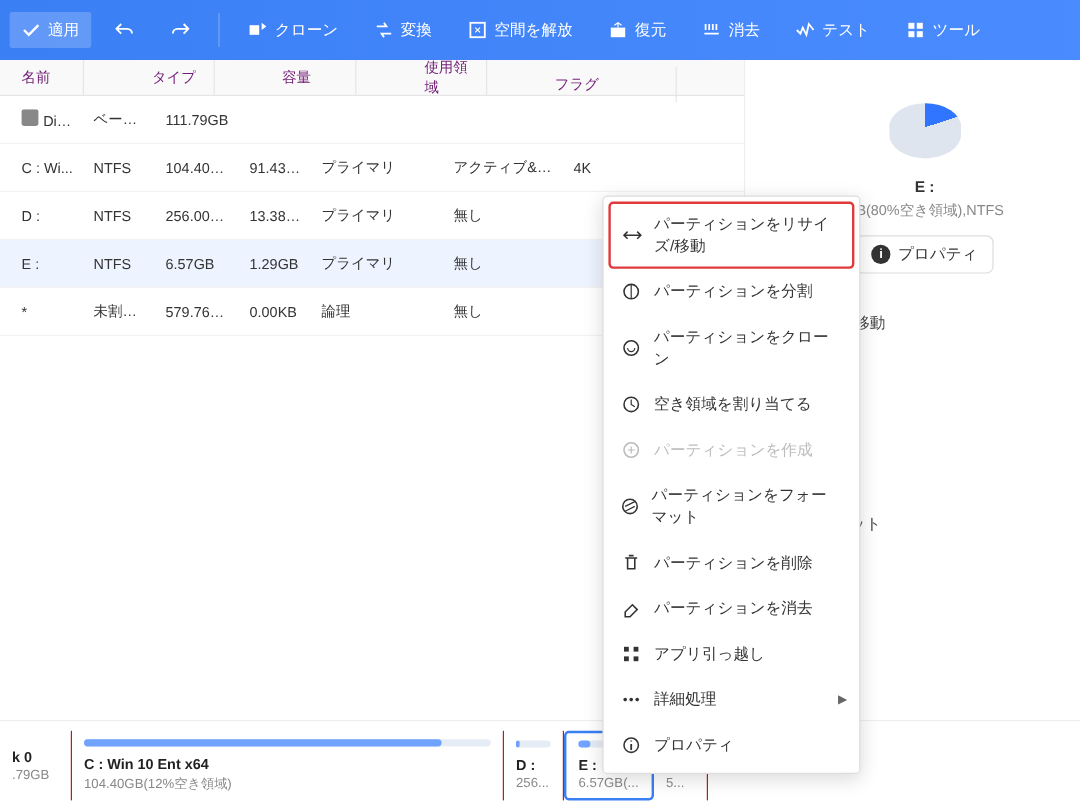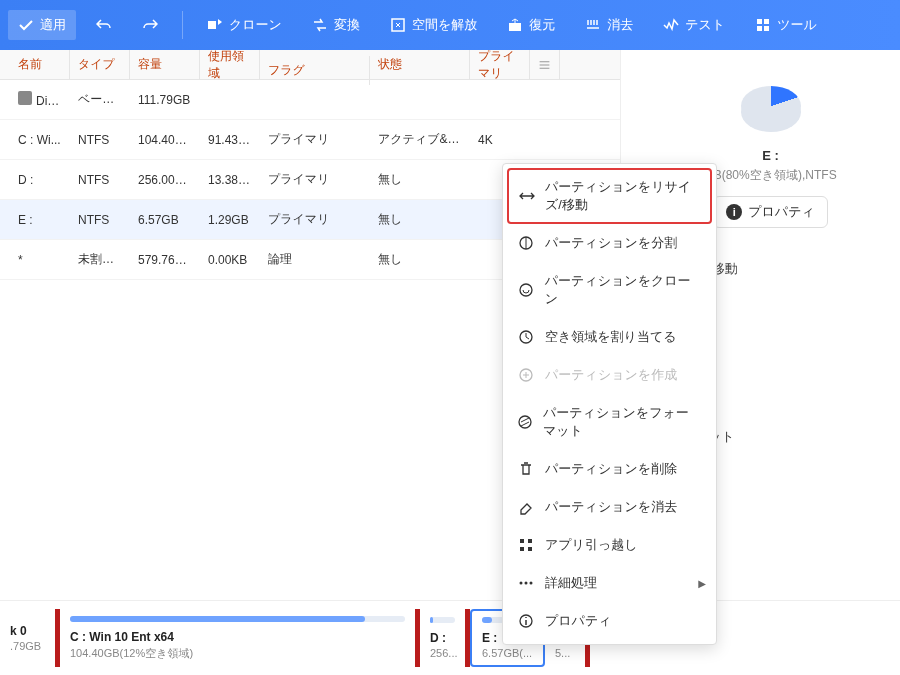--- a/index.html
+++ b/index.html
@@ -7,21 +7,21 @@
 
 
 .toolbar { height: 50px; background: linear-gradient(to right,#3b7ff5,#4a8cff); display:flex; align-items:center; padding: 0 8px; gap: 10px; color:#fff; }
 .tb-btn { display:flex; align-items:center; gap:6px; padding:6px 10px; border-radius:2px; cursor:pointer; font-size:13px; }
 .tb-btn.apply { background: rgba(255,255,255,0.2); }
 .tb-sep { width:1px; height:28px; background: rgba(255,255,255,0.3); margin:0 4px;}
 .tb-icon { width:16px; height:16px; display:inline-block; }
 .tb-icon svg { width:16px; height:16px; }
 
 
-.columns { display:flex; height:30px; background:#f9f9f9; border-bottom:1px solid #e5e5e5; align-items:center; padding-left:10px; color:#c2410c; font-size:12px; }
+.columns { display:flex; height:30px; background:#f9f9f9; border-bottom:1px solid #e5e5e5; align-items:center; padding-left:10px; color:#701a75; font-size:12px;justify-content:space-between; }
 .col { border-right:1px solid #e5e5e5; padding:0 8px; height:100%; display:flex; align-items:center; }
 .c-name{width:60px;} .c-type{width:60px;} .c-cap{width:70px;} .c-used{width:60px;} .c-flag{width:110px;margin-top:12px;} .c-stat{width:100px;} .c-align{width:60px;} .c-end{width:30px; justify-content:center;}
 
 
 .rows { }
 .row { display:flex; align-items:center; height:40px; padding-left:10px; border-bottom:1px solid #f2f2f2; }
 .row.selected { background:#eef4ff; }
 .cell { padding:0 8px; font-size:12px; color:#333; white-space:nowrap; overflow:hidden; text-overflow:ellipsis; }
 .cell.name{width:60px;} .cell.type{width:60px;} .cell.cap{width:70px;} .cell.used{width:60px;} .cell.flag{width:110px;} .cell.stat{width:100px;} .cell.align{width:60px;}
 .disk-icon{width:14px;height:14px;background:#888;display:inline-block;margin-right:4px;border-radius:2px;}
@@ -43,21 +43,21 @@
 .context { position:absolute; top:163px; left:502px; width:215px; background:#fff; border:1px solid #ddd; box-shadow:0 4px 16px rgba(0,0,0,0.15); border-radius:4px; padding:4px 0; z-index:50; }
 .ctx-item { display:flex; align-items:center; gap:10px; padding:10px 14px; font-size:13px; color:#333; cursor:pointer; position:relative;}
 .ctx-item.highlight { border:2px solid #e03a3a; border-radius:4px; margin:0 4px; padding:8px 10px; }
 .ctx-item.disabled { color:#bbb; cursor:default; }
 .ctx-icon { width:18px; height:18px; display:flex; align-items:center; justify-content:center; }
 .ctx-icon svg{width:16px;height:16px;}
 .ctx-arrow{position:absolute;right:10px;color:#666;font-size:10px;}
 
 
 .bottom { position:absolute; bottom:0; left:0; right:0; height:75px; border-top:1px solid #eee; display:flex; align-items:center; padding:8px 0; background:#fff; }
-.bcard { padding:4px 10px; border-right:5px solid #b91c1c; height:100%; display:flex; flex-direction:column; justify-content:center; }
+.bcard { padding:4px 10px; border-right:1px solid #b91c1c; height:100%; display:flex; flex-direction:column; justify-content:center; }
 .bcard .bar { height:6px; background:#e6ecf5; border-radius:3px; margin-bottom:8px; position:relative; }
 .bcard .bar .fill{height:100%; background:#6fa3ff; border-radius:3px;}
 .bcard .lbl{font-size:12px; font-weight:600; color:#222;}
 .bcard .sub{font-size:11px; color:#888; margin-top:2px;}
 .bcard.sel{border:2px solid #3b7ff5; border-radius:4px;}
 .bcard.disk{width:60px;}
 .bcard.c{width:360px;}
 .bcard.d{width:50px;}
 .bcard.e{width:75px;}
 .bcard.star{width:45px;}

